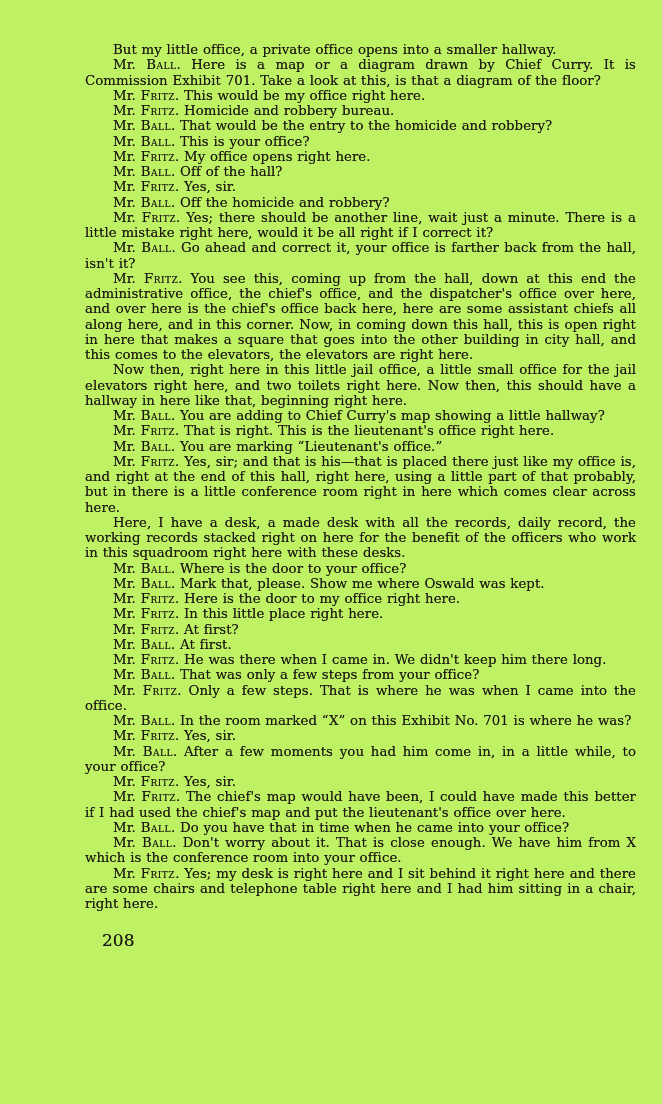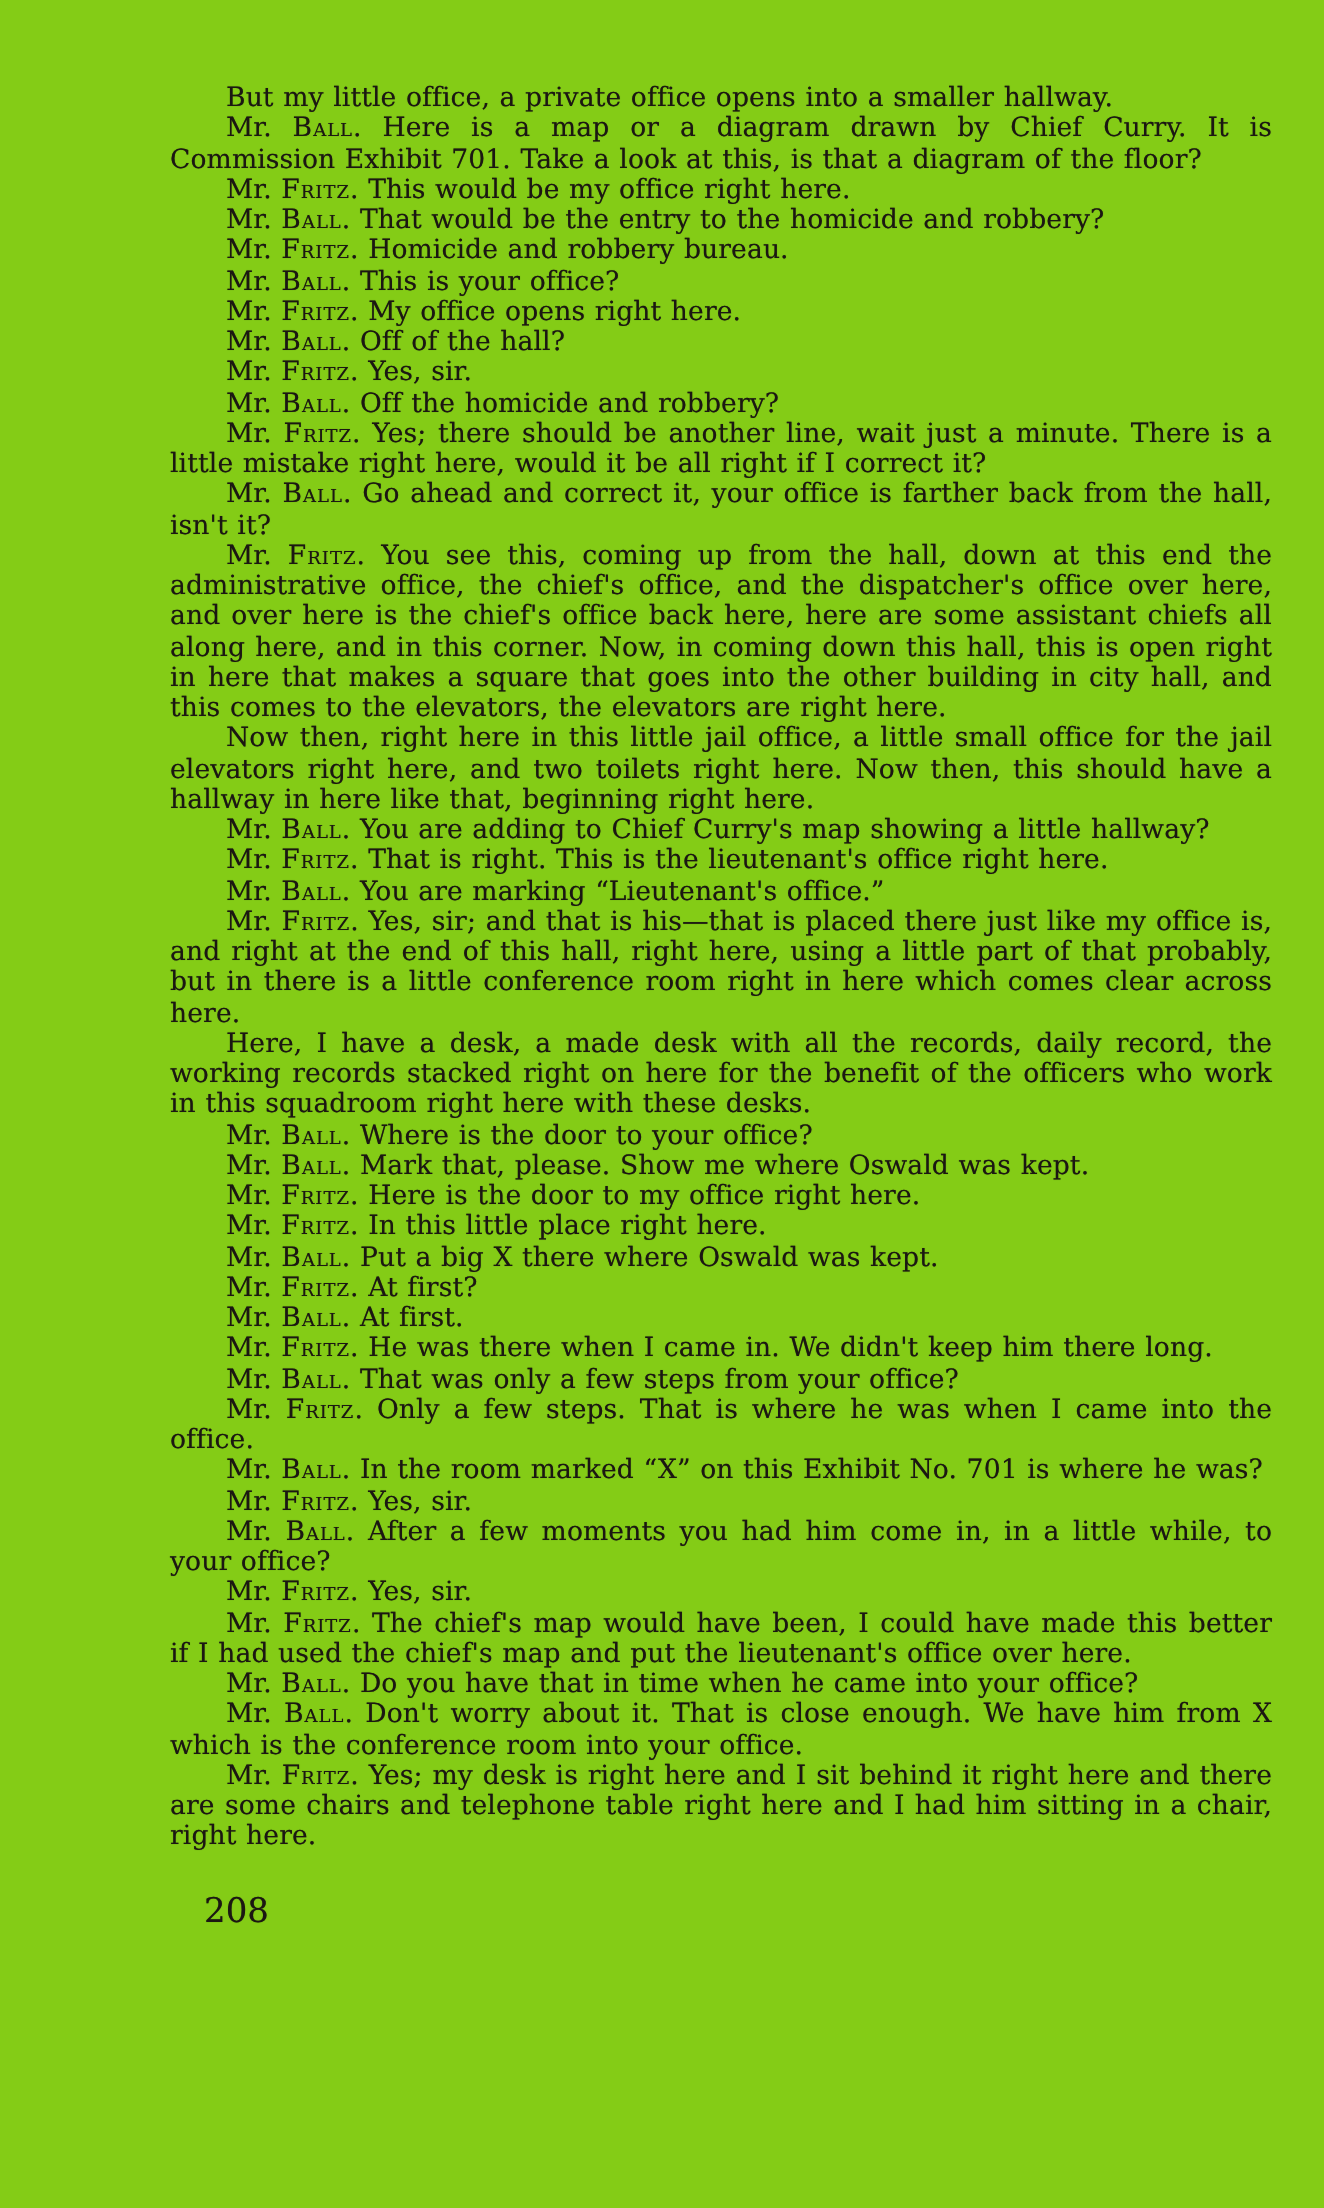--- a/index.html
+++ b/index.html
@@ -4,21 +4,21 @@
 <style>
   html, body {
     margin: 0;
     padding: 0;
     background: #e9e8e4;
   }
   .sheet {
     position: relative;
     width: 662px;
     height: 1104px;
-    background: #84cc16;
+    background: #bef264;
     overflow: hidden;
     font-family: "DejaVu Serif", serif;
     color: #1b1712;
   }
   .text-block {
     position: absolute;
     left: 85px;
     top: 42px;
     width: 551px;
   }
@@ -47,41 +47,40 @@
 </style>
 </head>
 <body>
 
 <div class="sheet">
   <div class="text-block">
     <div id="transcript-container">
         <p class="para">But my little office, a private office opens into a smaller hallway.</p>
         <p class="para"><span class="speaker">Mr.&nbsp;<span class="speaker-name">Ball</span>. </span>Here is a map or a diagram drawn by Chief Curry.  It is Commission Exhibit 701.  Take a look at this, is that a diagram of the floor?</p>
         <p class="para"><span class="speaker">Mr.&nbsp;<span class="speaker-name">Fritz</span>. </span>This would be my office right here.</p>
+        <p class="para"><span class="speaker">Mr.&nbsp;<span class="speaker-name">Fritz</span>. </span>Homicide and robbery bureau.</p>
         <p class="para"><span class="speaker">Mr.&nbsp;<span class="speaker-name">Ball</span>. </span>That would be the entry to the homicide and robbery?</p>
-        <p class="para"><span class="speaker">Mr.&nbsp;<span class="speaker-name">Fritz</span>. </span>Homicide and robbery bureau.</p>
         <p class="para"><span class="speaker">Mr.&nbsp;<span class="speaker-name">Ball</span>. </span>This is your office?</p>
         <p class="para"><span class="speaker">Mr.&nbsp;<span class="speaker-name">Fritz</span>. </span>My office opens right here.</p>
         <p class="para"><span class="speaker">Mr.&nbsp;<span class="speaker-name">Ball</span>. </span>Off of the hall?</p>
         <p class="para"><span class="speaker">Mr.&nbsp;<span class="speaker-name">Fritz</span>. </span>Yes, sir.</p>
         <p class="para"><span class="speaker">Mr.&nbsp;<span class="speaker-name">Ball</span>. </span>Off the homicide and robbery?</p>
         <p class="para"><span class="speaker">Mr.&nbsp;<span class="speaker-name">Fritz</span>. </span>Yes; there should be another line, wait just a minute.  There is a little mistake right here, would it be all right if I correct it?</p>
         <p class="para"><span class="speaker">Mr.&nbsp;<span class="speaker-name">Ball</span>. </span>Go ahead and correct it, your office is farther back from the hall, isn't it?</p>
         <p class="para"><span class="speaker">Mr.&nbsp;<span class="speaker-name">Fritz</span>. </span>You see this, coming up from the hall, down at this end the administrative office, the chief's office, and the dispatcher's office over here, and over here is the chief's office back here, here are some assistant chiefs all along here, and in this corner.  Now, in coming down this hall, this is open right in here that makes a square that goes into the other building in city hall, and this comes to the elevators, the elevators are right here.</p>
         <p class="para">Now then, right here in this little jail office, a little small office for the jail elevators right here, and two toilets right here.  Now then, this should have a hallway in here like that, beginning right here.</p>
         <p class="para"><span class="speaker">Mr.&nbsp;<span class="speaker-name">Ball</span>. </span>You are adding to Chief Curry's map showing a little hallway?</p>
         <p class="para"><span class="speaker">Mr.&nbsp;<span class="speaker-name">Fritz</span>. </span>That is right.  This is the lieutenant's office right here.</p>
         <p class="para"><span class="speaker">Mr.&nbsp;<span class="speaker-name">Ball</span>. </span>You are marking “Lieutenant's office.”</p>
         <p class="para"><span class="speaker">Mr.&nbsp;<span class="speaker-name">Fritz</span>. </span>Yes, sir; and that is his—that is placed there just like my office is, and right at the end of this hall, right here, using a little part of that probably, but in there is a little conference room right in here which comes clear across here.</p>
         <p class="para">Here, I have a desk, a made desk with all the records, daily record, the working records stacked right on here for the benefit of the officers who work in this squadroom right here with these desks.</p>
         <p class="para"><span class="speaker">Mr.&nbsp;<span class="speaker-name">Ball</span>. </span>Where is the door to your office?</p>
         <p class="para"><span class="speaker">Mr.&nbsp;<span class="speaker-name">Ball</span>. </span>Mark that, please.  Show me where Oswald was kept.</p>
         <p class="para"><span class="speaker">Mr.&nbsp;<span class="speaker-name">Fritz</span>. </span>Here is the door to my office right here.</p>
         <p class="para"><span class="speaker">Mr.&nbsp;<span class="speaker-name">Fritz</span>. </span>In this little place right here.</p>
-        <p class="para"><span class="speaker">Mr.&nbsp;<span class="speaker-name">Ball</span>. </span>Put a big X there where Oswald was kept.</p>
         <p class="para"><span class="speaker">Mr.&nbsp;<span class="speaker-name">Fritz</span>. </span>At first?</p>
         <p class="para"><span class="speaker">Mr.&nbsp;<span class="speaker-name">Ball</span>. </span>At first.</p>
         <p class="para"><span class="speaker">Mr.&nbsp;<span class="speaker-name">Fritz</span>. </span>He was there when I came in.  We didn't keep him there long.</p>
         <p class="para"><span class="speaker">Mr.&nbsp;<span class="speaker-name">Ball</span>. </span>That was only a few steps from your office?</p>
         <p class="para"><span class="speaker">Mr.&nbsp;<span class="speaker-name">Fritz</span>. </span>Only a few steps.  That is where he was when I came into the office.</p>
         <p class="para"><span class="speaker">Mr.&nbsp;<span class="speaker-name">Ball</span>. </span>In the room marked “X” on this Exhibit No. 701 is where he was?</p>
         <p class="para"><span class="speaker">Mr.&nbsp;<span class="speaker-name">Fritz</span>. </span>Yes, sir.</p>
         <p class="para"><span class="speaker">Mr.&nbsp;<span class="speaker-name">Ball</span>. </span>After a few moments you had him come in, in a little while, to your office?</p>
         <p class="para"><span class="speaker">Mr.&nbsp;<span class="speaker-name">Fritz</span>. </span>Yes, sir.</p>
         <p class="para"><span class="speaker">Mr.&nbsp;<span class="speaker-name">Fritz</span>. </span>The chief's map would have been, I could have made this better if I had used the chief's map and put the lieutenant's office over here.</p>

